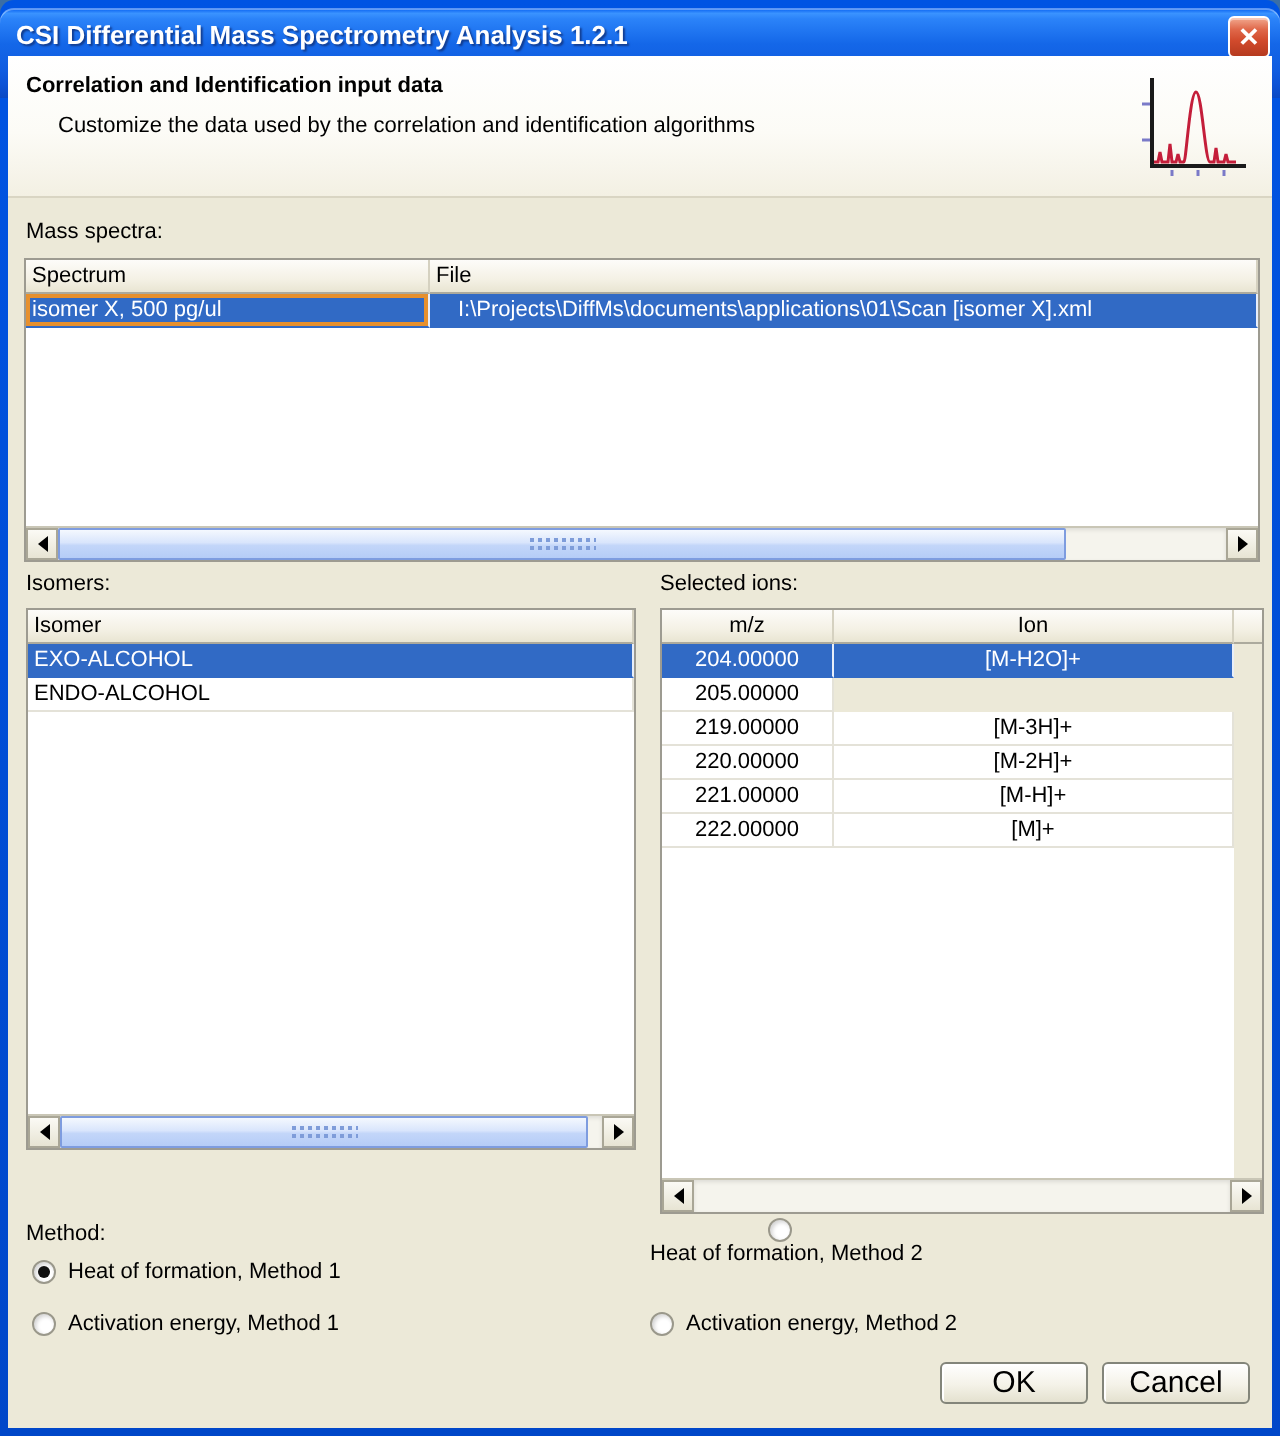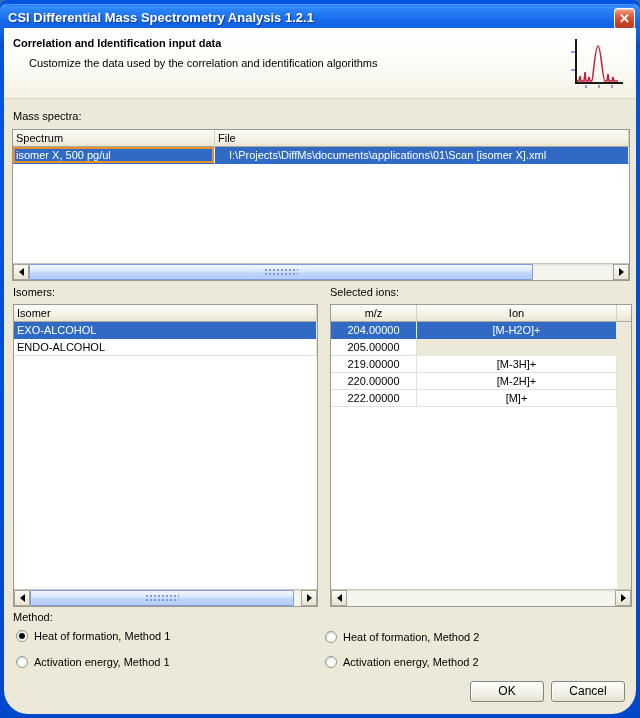--- a/index.html
+++ b/index.html
@@ -25,21 +25,21 @@
     position:absolute; right:5px; top:4px; width:21px; height:21px;
     border:1px solid #FFFFFF; border-radius:3px;
     background:linear-gradient(to bottom,#F2A98F 0%,#E0684A 30%,#D14A2C 60%,#B53A1F 100%);
     color:#fff; font-size:13px; font-weight:bold; text-align:center; line-height:19px;
     box-shadow:inset 0 1px 0 rgba(255,255,255,.4);
     cursor:default;
   }
   
   .content {
     position:absolute; left:4px; top:28px; width:632px; height:686px;
-    background:#ECE9D8; font-size:11px; color:#000;border-radius:24px;
+    background:#ECE9D8; font-size:11px; color:#000;
   }
   .banner {
     position:absolute; left:0; top:0; width:632px; height:71px;
     background:linear-gradient(to bottom,#FFFFFF 0%,#FCFBF6 55%,#F3F0E3 100%);
     border-bottom:1px solid #D9D5C3;
   }
   .banner .b-title { position:absolute; left:9px; top:9px; font-weight:bold; }
   .banner .b-sub   { position:absolute; left:25px; top:29px; }
   .banner svg { position:absolute; right:10px; top:5px; }
 
@@ -101,21 +101,21 @@
   .radio.checked::after {
     content:""; position:absolute; left:2px; top:2px; width:6px; height:6px;
     border-radius:50%; background:#101010;
   }
 
   
   .btn {
     position:absolute; width:74px; height:21px;
     background:linear-gradient(to bottom,#FFFFFF 0%,#F4F2E8 55%,#E4E1CF 100%);
     border:1px solid #83857A; border-radius:3px;
-    text-align:center; line-height:19px; font-size:12px;
+    text-align:center; line-height:19px; font-size:15px;
     box-shadow:inset 1px 1px 0 #FFFFFF;
   }
 </style>
 </head>
 <body>
 
 <div class="window">
 
   <div class="titlebar">
     <span class="title">CSI Differential Mass Spectrometry Analysis 1.2.1</span>
@@ -158,21 +158,21 @@
         </div>
         <div class="sb-btn">
             <div class="tri-r"></div>
           </div>
       </div>
     </div>
 
     <div class="sec-label" style="left:9px; top:258px;">Isomers:</div>
     <div class="sec-label" style="left:326px; top:258px;">Selected ions:</div>
 
-    <div class="grid" style="left:9px; top:276px; width:305px; height:303px;">
+    <div class="grid" style="left:9px; top:276px; width:305px; height:271px;">
       <div class="ghead">
         <div class="gh-cell" style="flex:1 1 auto;">Isomer</div>
       </div>
       <div class="grow selected">
         <div class="gcell" style="flex:1 1 auto;">EXO-ALCOHOL</div>
       </div>
       <div class="grow">
         <div class="gcell" style="flex:1 1 auto;">ENDO-ALCOHOL</div>
       </div>
       <div class="gfill"></div>
@@ -211,20 +211,25 @@
         <div class="gcell num" style="flex:0 0 86px;">219.00000</div>
         <div class="gcell num" style="flex:0 0 200px;">[M-3H]+</div>
         <div style="flex:1 1 auto; background:#ECE9D8;"></div>
       </div>
       <div class="grow">
         <div class="gcell num" style="flex:0 0 86px;">220.00000</div>
         <div class="gcell num" style="flex:0 0 200px;">[M-2H]+</div>
         <div style="flex:1 1 auto; background:#ECE9D8;"></div>
       </div>
       <div class="grow">
+        <div class="gcell num" style="flex:0 0 86px;">221.00000</div>
+        <div class="gcell num" style="flex:0 0 200px;">[M-H]+</div>
+        <div style="flex:1 1 auto; background:#ECE9D8;"></div>
+      </div>
+      <div class="grow">
         <div class="gcell num" style="flex:0 0 86px;">222.00000</div>
         <div class="gcell num" style="flex:0 0 200px;">[M]+</div>
         <div style="flex:1 1 auto; background:#ECE9D8;"></div>
       </div>
 
       <div class="gfill" style="background:linear-gradient(to right,#FFFFFF 286px,#ECE9D8 286px);"></div>
       <div class="hscroll">
         <div class="sb-btn">
             <div class="tri-l"></div>
           </div>
@@ -234,21 +239,21 @@
           </div>
       </div>
     </div>
 
     <div class="sec-label" style="left:9px; top:583px;">Method:</div>
 
     <div class="radio-opt" style="left:12px; top:601px;">
       <div class="radio checked"></div>
       <span>Heat of formation, Method 1</span>
     </div>
-    <div class="radio-opt" style="left:321px; top:602px;">
+    <div class="radio-opt" style="left:321px; top:581px;flex-direction:column;">
       <div class="radio"></div>
       <span>Heat of formation, Method 2</span>
     </div>
     <div class="radio-opt" style="left:12px; top:627px;">
       <div class="radio"></div>
       <span>Activation energy, Method 1</span>
     </div>
     <div class="radio-opt" style="left:321px; top:627px;">
       <div class="radio"></div>
       <span>Activation energy, Method 2</span>

